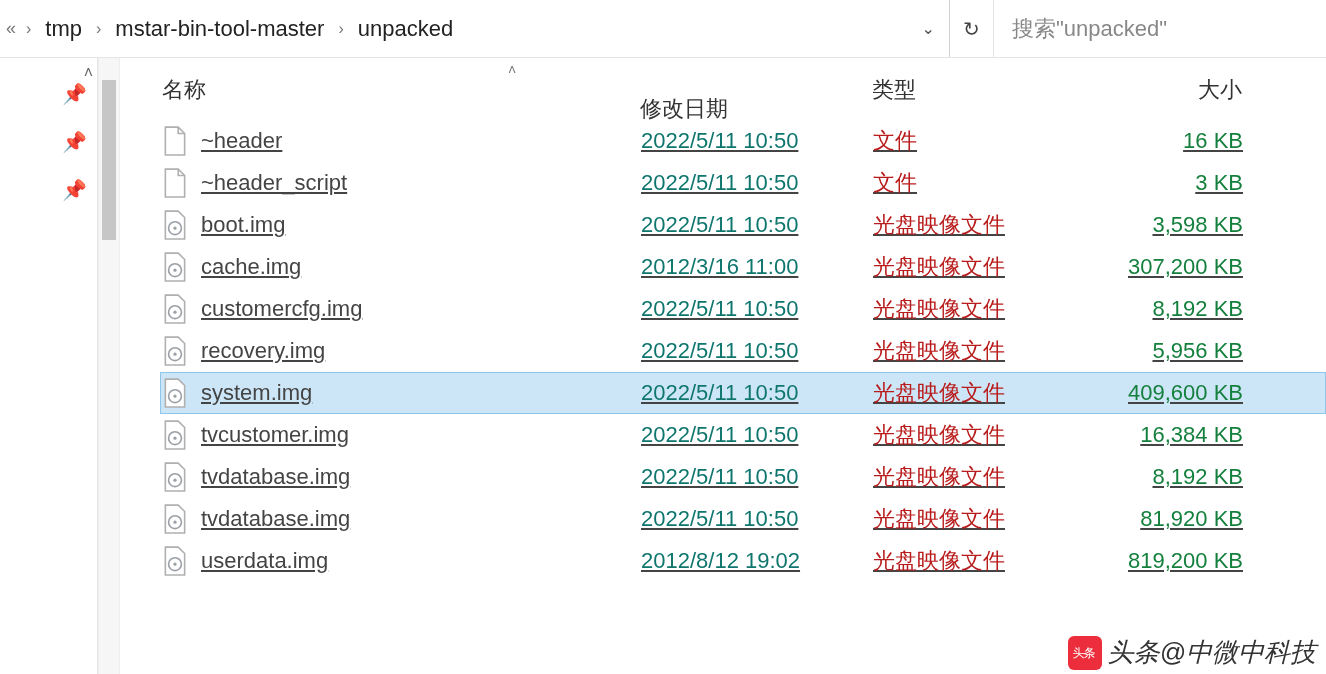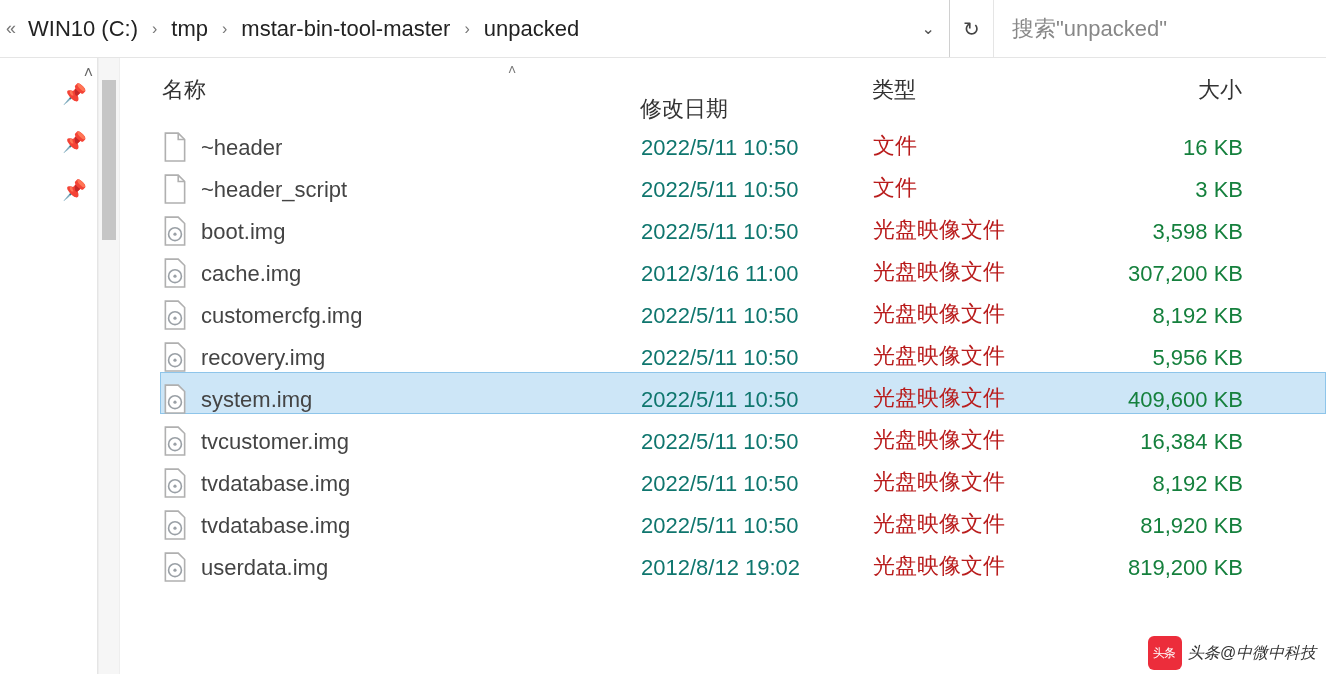--- a/index.html
+++ b/index.html
@@ -146,24 +146,25 @@
     color:#333;
   }
   .col-name { width: 480px; padding-left: 2px;}
   .col-date { width: 232px; margin-top: 37px; }
   .col-type { width: 230px; }
   .col-size { width: 152px; text-align: right; padding-right: 12px;}
 
   .rows { margin-top: 8px; margin-left: 40px; }
   .row {
     display: flex;
-    align-items: flex-end;
+    align-items: center;
     height: 42px;
     color:#444;
     border:1px solid transparent;
+    text-decoration:underline;
   }
   .row.selected {
     background: #cde6f7;
     border: 1px solid #8ec5ea;
   }
   .row .icon {
     width: 28px;
     height: 28px;
     margin-right: 12px;
     display:flex;
@@ -178,21 +179,21 @@
   .icon svg { width: 26px; height: 30px; }
 
   
   .watermark {
     position: absolute;
     right: 10px;
     bottom: 4px;
     display:flex;
     align-items:center;
     color:#333;
-    font-size:16px;
+    font-size:26px;
     font-style: italic;
     font-weight: 500;
   }
   .watermark .logo {
     width:34px; height:34px;
     background:#ec2d3b;
     border-radius:6px;
     margin-right:6px;
     position:relative;
   }
@@ -206,21 +207,20 @@
     letter-spacing:-1px;
   }
 </style>
 </head>
 <body>
 
 <div class="addrbar">
   <div class="breadcrumb" id="breadcrumb">
     <span class="bc-chevron">«</span>
 
-    <span class="bc-item">WIN10 (C:)</span>
       <span class="bc-sep">›</span>
       <span class="bc-item">tmp</span>
       <span class="bc-sep">›</span>
       <span class="bc-item">mstar-bin-tool-master</span>
       <span class="bc-sep">›</span>
       <span class="bc-item">unpacked</span>
       <span class="bc-drop">⌄</span>
   </div>
   <div class="refresh">↻</div>
   <div class="searchbox">

